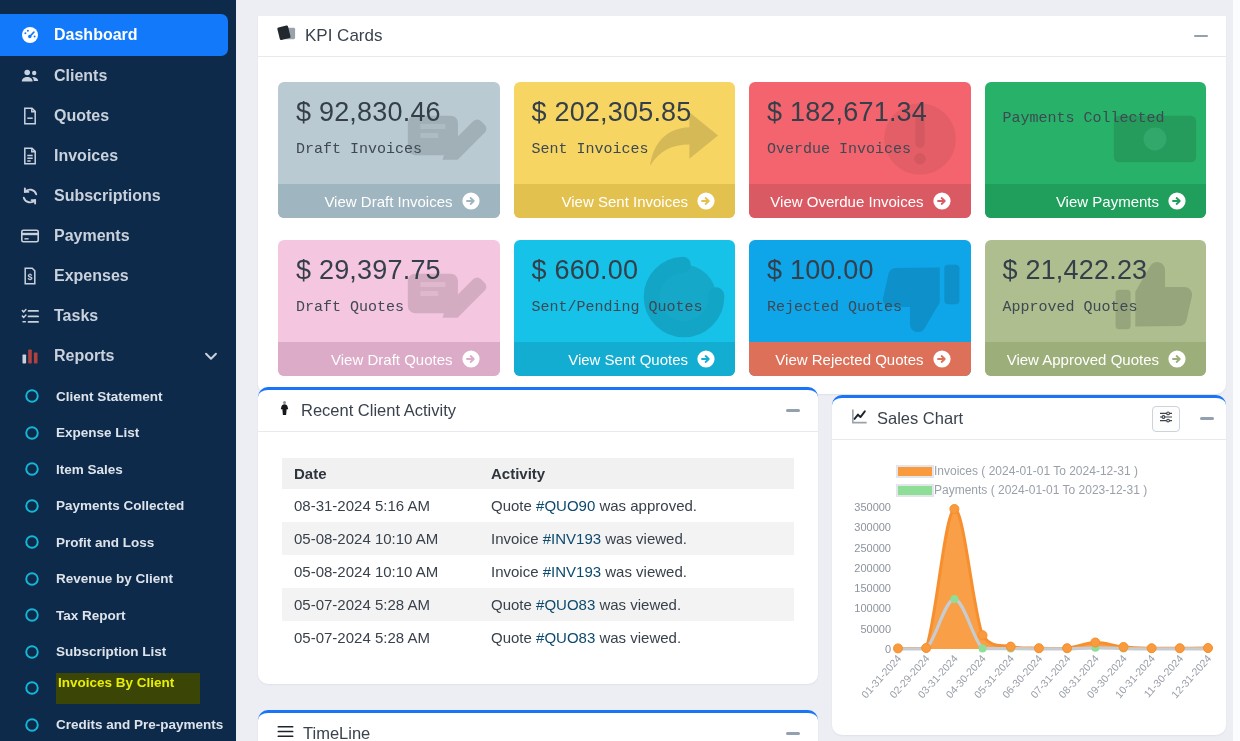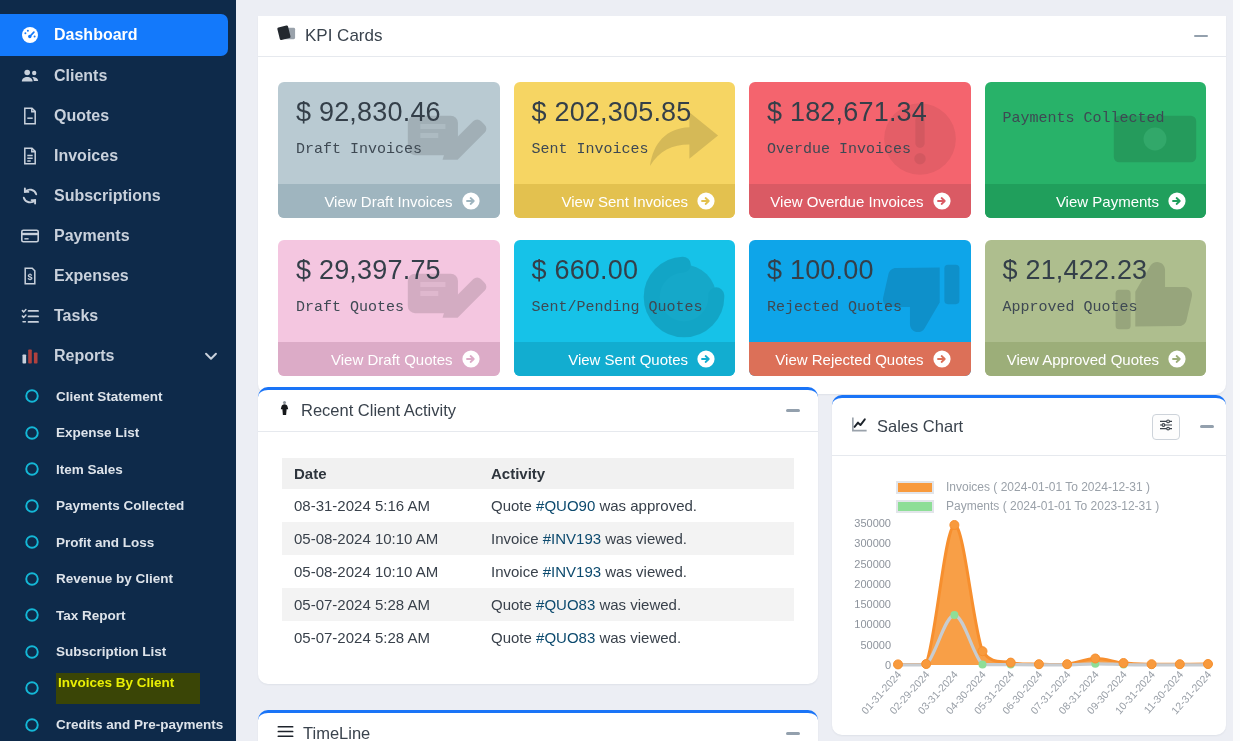--- a/index.html
+++ b/index.html
@@ -48,25 +48,25 @@
   #activity-panel { left:22px; top:387px; width:560px; height:297px; }
   #activity-panel .panel-header { height:42px; font-size:16.5px; }
   .atable { margin:26px 24px 12px 24px; border-collapse:collapse; width:calc(100% - 48px); font-size:15px; }
   .atable th { background:#f1f1f1; text-align:left; padding:7px 12px; color:#2e353d; font-weight:700; }
   .atable td { padding:8px 12px; color:#39414b; }
   .atable tr.even td { background:#f3f3f3; }
   .atable .dcol { width:197px; }
   .atable a { color:#0c4a6e; text-decoration:none; cursor:pointer; }
   
   #sales-panel { left:596px; top:395px; width:394px; height:340px; }
-  #sales-panel .panel-header { height:58px; font-size:16.5px; padding-right:12px; }
+  #sales-panel .panel-header { height:42px; font-size:16.5px; padding-right:12px; }
   .filter-btn { width:28px; height:26px; border:1px solid #cdd3da; border-radius:4px; background:#fdfdfd;
     display:flex; align-items:center; justify-content:center; cursor:pointer; }
   .legend { margin:24px 0 0 64px; display:flex; flex-direction:column; gap:5px; }
-  .legend-row { display:flex; align-items:center; gap:12px; }
+  .legend-row { display:flex; align-items:center; gap:0; }
   .legend-swatch { width:38px; height:13px; border:2px solid #e2e5ea; flex:none; }
   .legend-label { font-size:12px; color:#9aa1a9; }
   #chart-box { margin:2px 0 0 8px; }
   
   #timeline-panel { left:22px; top:710px; width:560px; height:80px; }
   #timeline-panel .panel-header { height:42px; font-size:16.5px; }
   
   .scroll-strip { position:absolute; right:0; top:0; width:7px; height:100%; background:#fbfcfd; }
 </style>
 </head>

